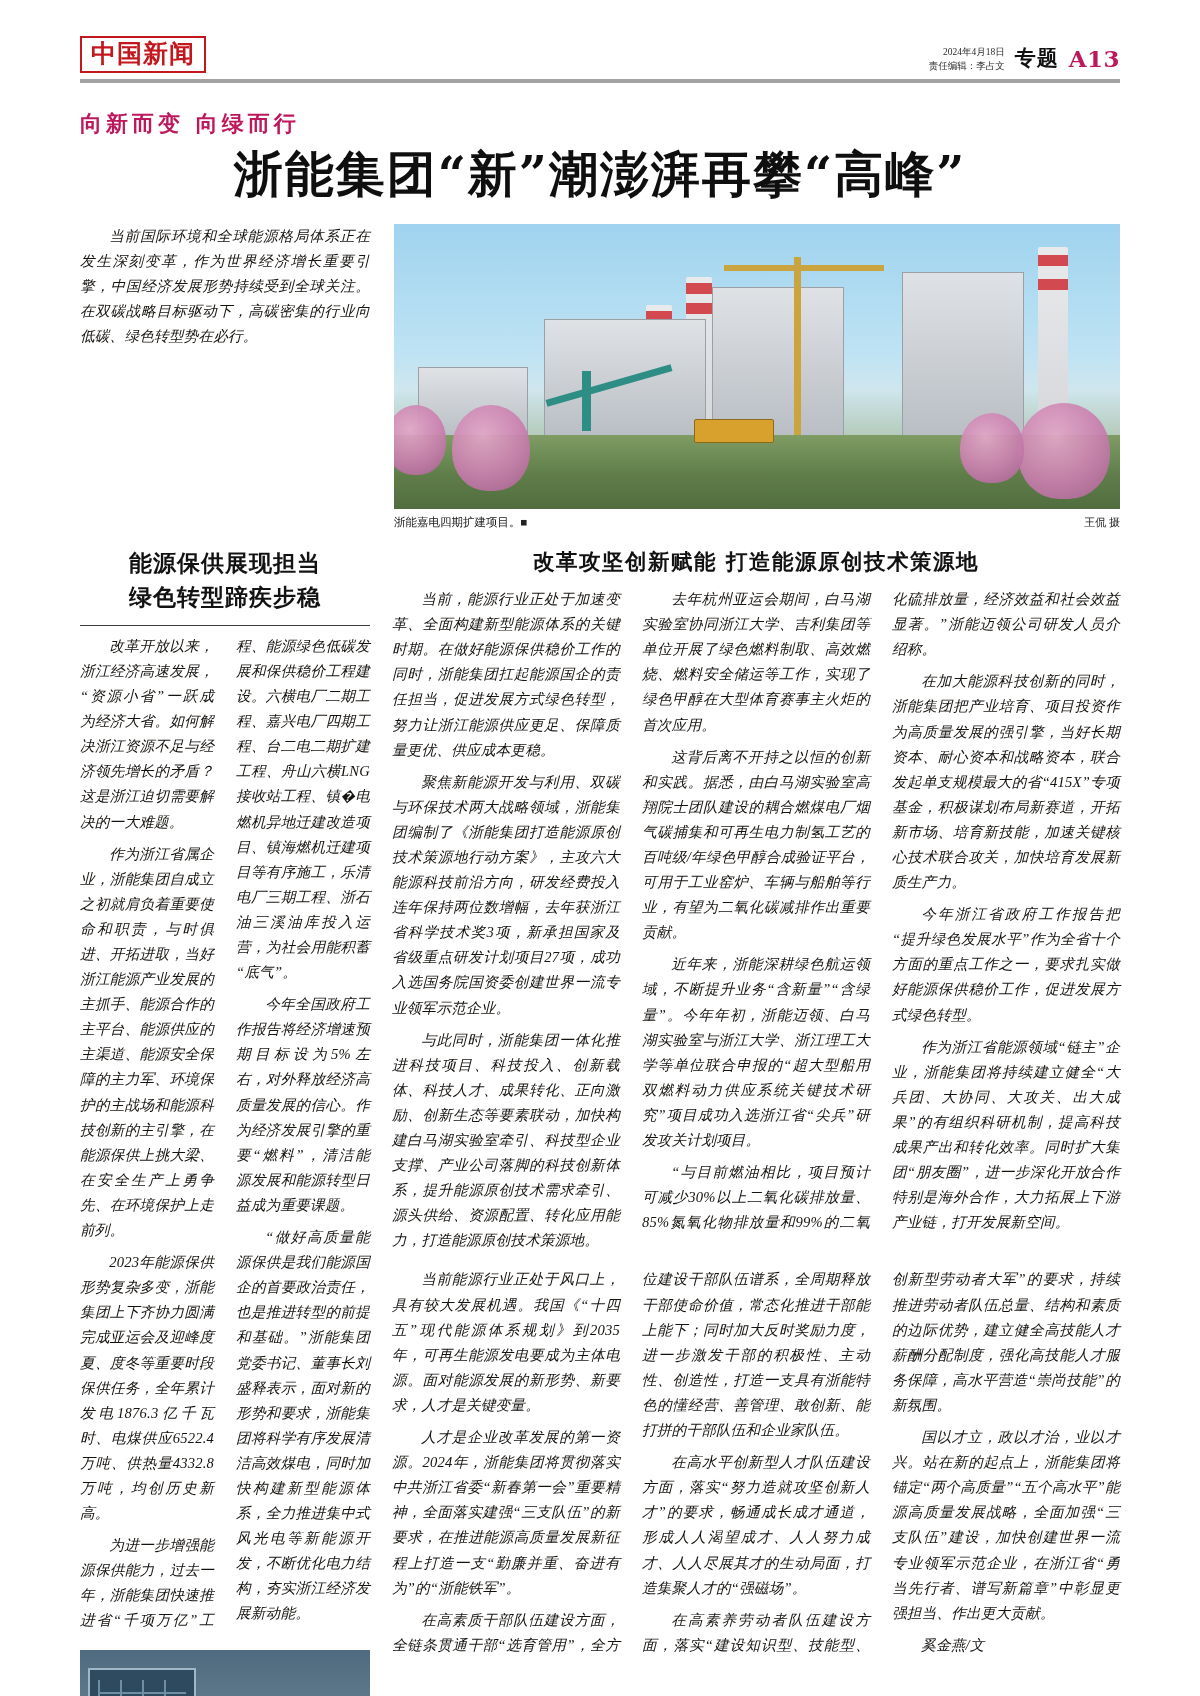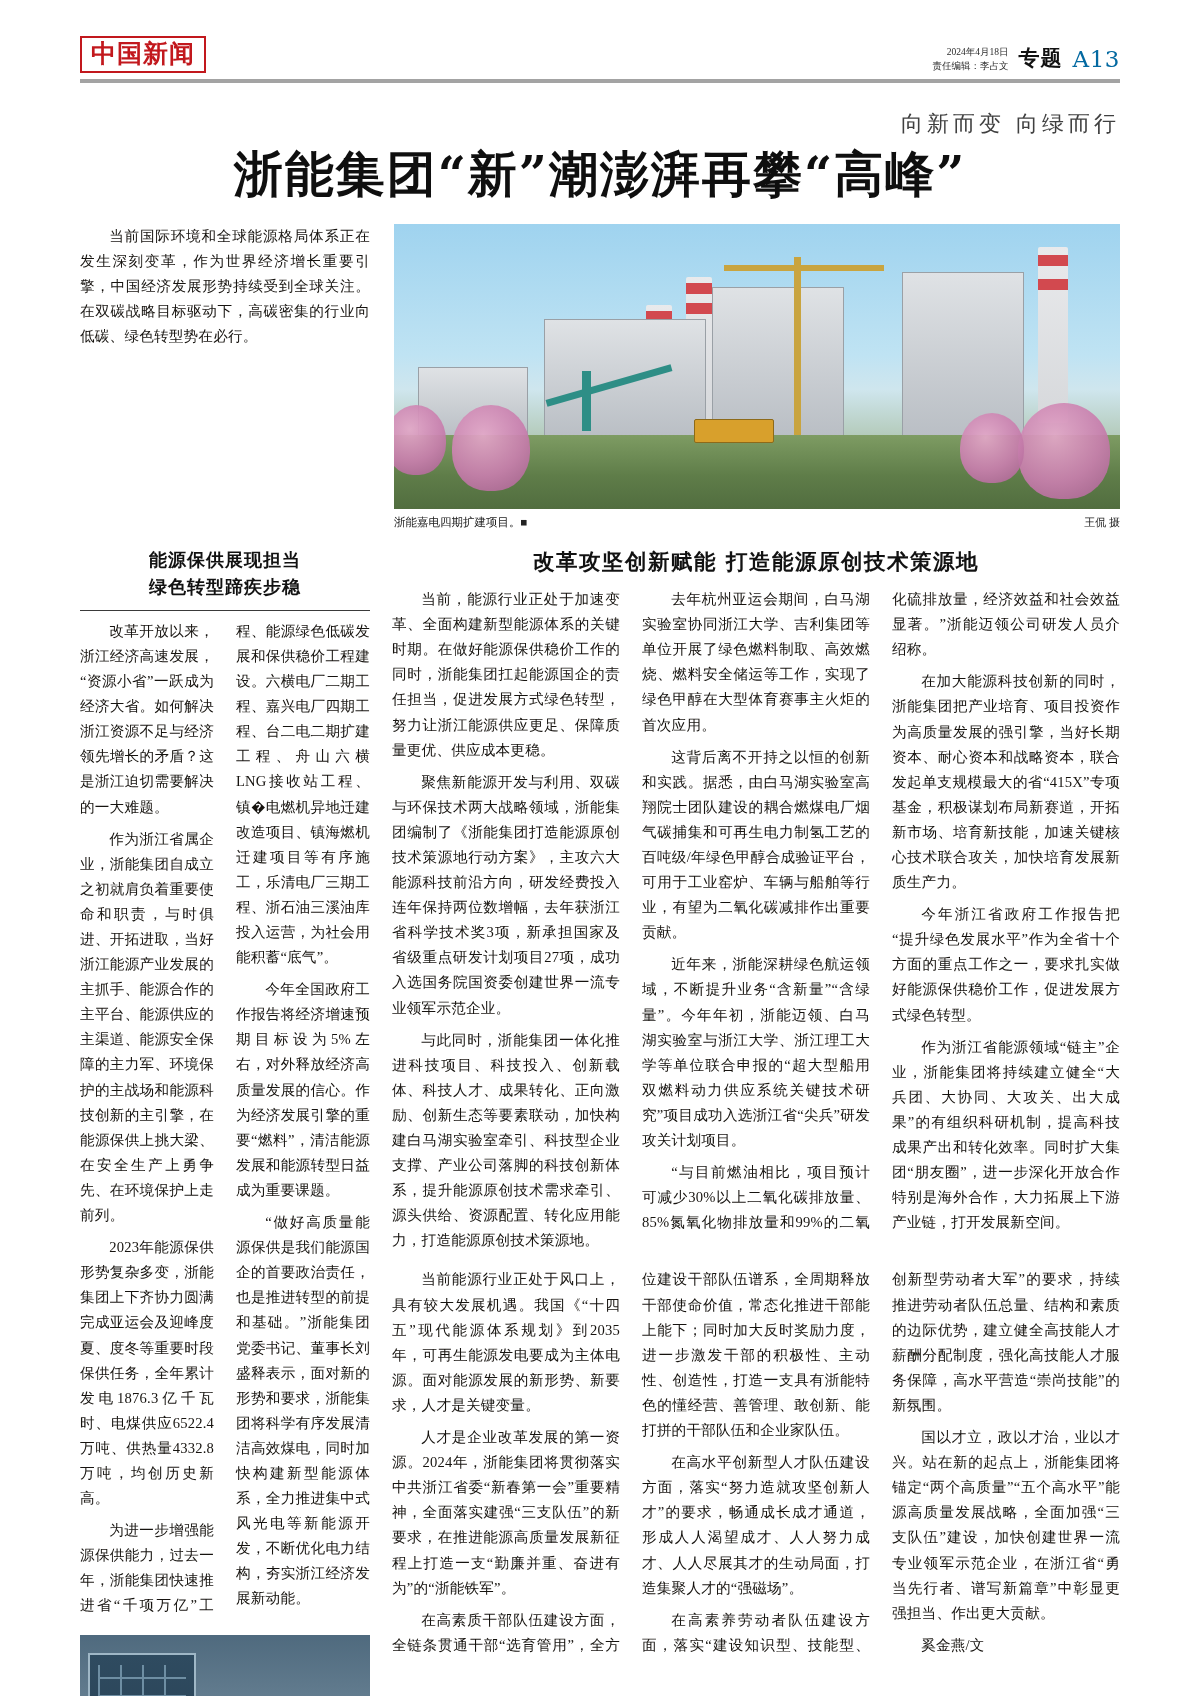--- a/index.html
+++ b/index.html
@@ -35,32 +35,33 @@
   }
   .masthead-right { display:flex; align-items:flex-end; gap:10px; }
   .mh-meta { text-align:right; font-size:9.5px; line-height:1.5; color:#2b2b2b; }
   .mh-section {
     font-family:"DejaVu Serif", serif;
     font-weight:bold; font-size:21px; color:#111; letter-spacing:1px;
     padding-bottom:1px;
   }
   .mh-page {
     font-family:"DejaVu Serif", serif;
-    font-weight:normal; font-size:23px; color:#0369a1; letter-spacing:0.5px;
+    font-weight:bold; font-size:23px; color:#be185d; letter-spacing:0.5px;
     padding-bottom:1px;
   }
 
   
   .kicker {
-    text-align:right;
+    text-align:left;
     margin-top:26px;
     font-size:22px;
     letter-spacing:4px;
-    color:#404040;
-    font-family:"DejaVu Serif", serif;
+    color:#be185d;
+    font-family:"DejaVu Serif", serif;
+    font-weight:bold;
   }
   .headline {
     text-align:center;
     margin-top:8px;
     font-size:49px;
     font-weight:bold;
     letter-spacing:2px;
     color:#0f0f0f;
     font-family:"DejaVu Serif", serif;
     line-height:1.12;
@@ -73,20 +74,21 @@
     gap:24px;
   }
   .intro { width:290px; }
   p.body {
     font-size:14.6px;
     line-height:1.72;
     text-align:justify;
     margin:0 0 10px 0;
     text-indent:2em;
     letter-spacing:0.2px;
+    font-style:italic;
   }
   .photo-col { flex:1; }
   .photo {
     width:100%;
     height:285px;
     position:relative;
     overflow:hidden;
     background:linear-gradient(#9fd3ef 0%, #bfe3f3 46%, #cfe6ee 58%, #8aa06a 100%);
   }
   
@@ -143,21 +145,21 @@
     gap:22px;
     margin-top:16px;
   }
   .col { width:auto; }
   .col-1 { width:290px; }
   .col-2 { flex:1; }
   .sub-title-left {
     text-align:center;
     font-family:"DejaVu Serif", serif;
     font-weight:bold;
-    font-size:18px;
+    font-size:23px;
     letter-spacing:1px;
     line-height:1.5;
     color:#121212;
     margin-bottom:10px;
   }
   .col-1 .rule {
     border-top:1px solid #3a3a3a;
     margin:0 0 8px 0;
   }
   .twocol-text {

